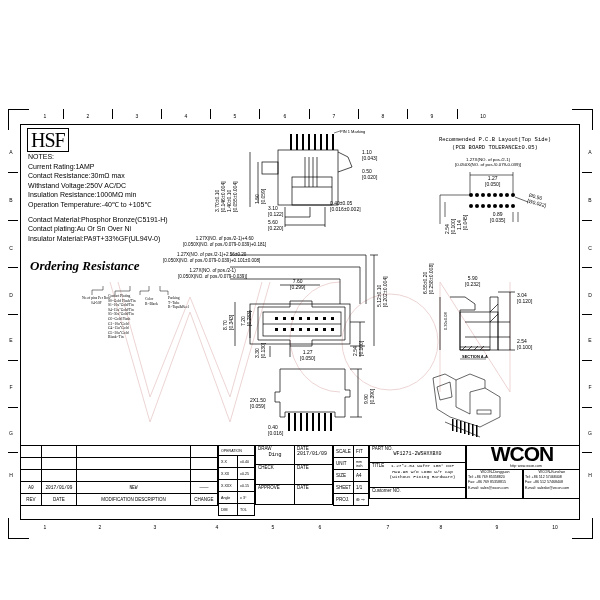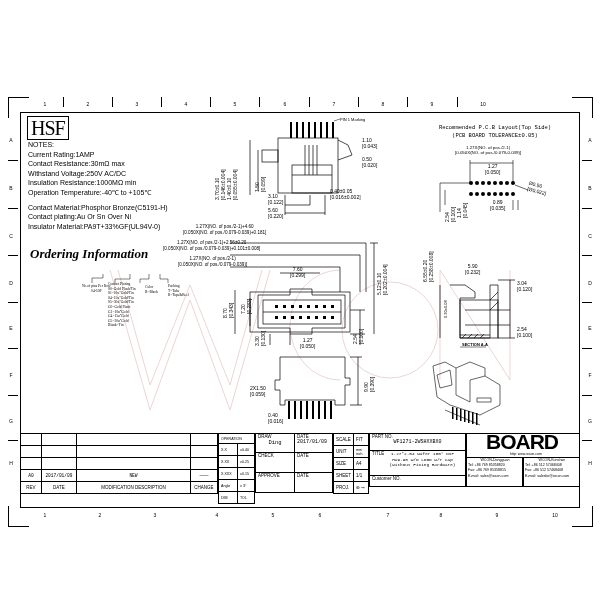--- a/index.html
+++ b/index.html
@@ -1,18 +1,18 @@
 <!DOCTYPE html>
 <html><head>
 <meta charset="utf-8">
 <style>
   html,body{margin:0;padding:0;background:#fff;}
   body{width:600px;height:600px;position:relative;overflow:hidden;font-family:"Liberation Sans",sans-serif;color:#000;}
   .abs{position:absolute;}
-  .sheet{position:absolute;left:0;top:0;width:600px;height:460px;}
+  .sheet{position:absolute;left:0;top:12px;width:600px;height:460px;}
   .frame{position:absolute;left:20px;top:112px;width:560px;height:396px;border:1.5px solid #000;box-sizing:border-box;}
   .colnum{position:absolute;top:101px;font-size:5px;width:10px;text-align:center;}
   .coltick{position:absolute;top:97px;width:1px;height:10px;background:#000;}
   .colnum-b{position:absolute;top:512px;font-size:5px;width:10px;text-align:center;}
   .rowlet{position:absolute;font-size:5px;width:10px;text-align:center;}
   .rowtick{position:absolute;width:10px;height:1px;background:#000;}
   .corner{position:absolute;border-color:#000;border-style:solid;width:20px;height:20px;}
   .hsf{position:absolute;left:27px;top:116px;border:1.5px solid #000;font-family:"Liberation Serif",serif;font-size:20px;line-height:20px;padding:1px 3px;letter-spacing:-1px;}
   .notes{position:absolute;left:28px;top:140px;font-size:7px;line-height:9.6px;}
   .notes .gap{height:5px;}
@@ -285,21 +285,21 @@
     <div>Contact Resistance:30mΩ max</div>
     <div>Withstand Voltage:250V AC/DC</div>
     <div>Insulation Resistance:1000MΩ min</div>
     <div>Operation Temperature:-40℃ to +105℃</div>
     <div class="gap"></div>
     <div>Contact Material:Phosphor Bronze(C5191-H)</div>
     <div>Contact plating:Au Or Sn Over Ni</div>
     <div>Insulator Material:PA9T+33%GF(UL94V-0)</div>
   </div>
 
-  <div class="ord-title">Ordering Information</div>
+  <div class="ord-title">Ordering Resistance</div>
   <div class="ord-col" style="left:82px;top:284px;text-align:center;">
     <div>No.of pins Per Row</div>
     <div>04-50P</div>
   </div>
   <div class="ord-col" style="left:108px;top:282px;">
     <div>Contact Plating</div>
     <div>S0=Gold Flash/Tin</div>
     <div>S1=10u"Gold/Tin</div>
     <div>S4=15u"Gold/Tin</div>
     <div>S5=30u"Gold/Tin</div>
@@ -584,21 +584,21 @@
       </div>
     </td>
         </tr>
     <tr>
           <td style="height:10px;vertical-align:top">Customer NO.</td>
         </tr>
   </tbody>
     </table>
 
   <div class="abs" style="left:466px;top:433px;width:114px;height:54px;border:0.8px solid #000;box-sizing:border-box;"></div>
-  <div class="wcon">BOARD</div>
+  <div class="wcon">WCON</div>
   <div class="abs" style="left:510px;top:452px;font-size:3.5px">http: www.wcon.com</div>
   <div class="abs" style="left:466px;top:457px;width:57px;height:30px;border:0.8px solid #000;box-sizing:border-box;font-size:3.6px;line-height:5.2px;padding-left:1px">
     <div style="text-align:center">WCON-Dongguan</div>
     <div>Tel: +86 769 85358820</div>
     <div>Fax: +86 769 85358815</div>
     <div>E-mail: sales@wcon.com</div>
   </div>
   <div class="abs" style="left:523px;top:457px;width:57px;height:30px;border:0.8px solid #000;box-sizing:border-box;font-size:3.6px;line-height:5.2px;padding-left:1px">
     <div style="text-align:center">WCON-Kunshan</div>
     <div>Tel: +86 512 57468408</div>

